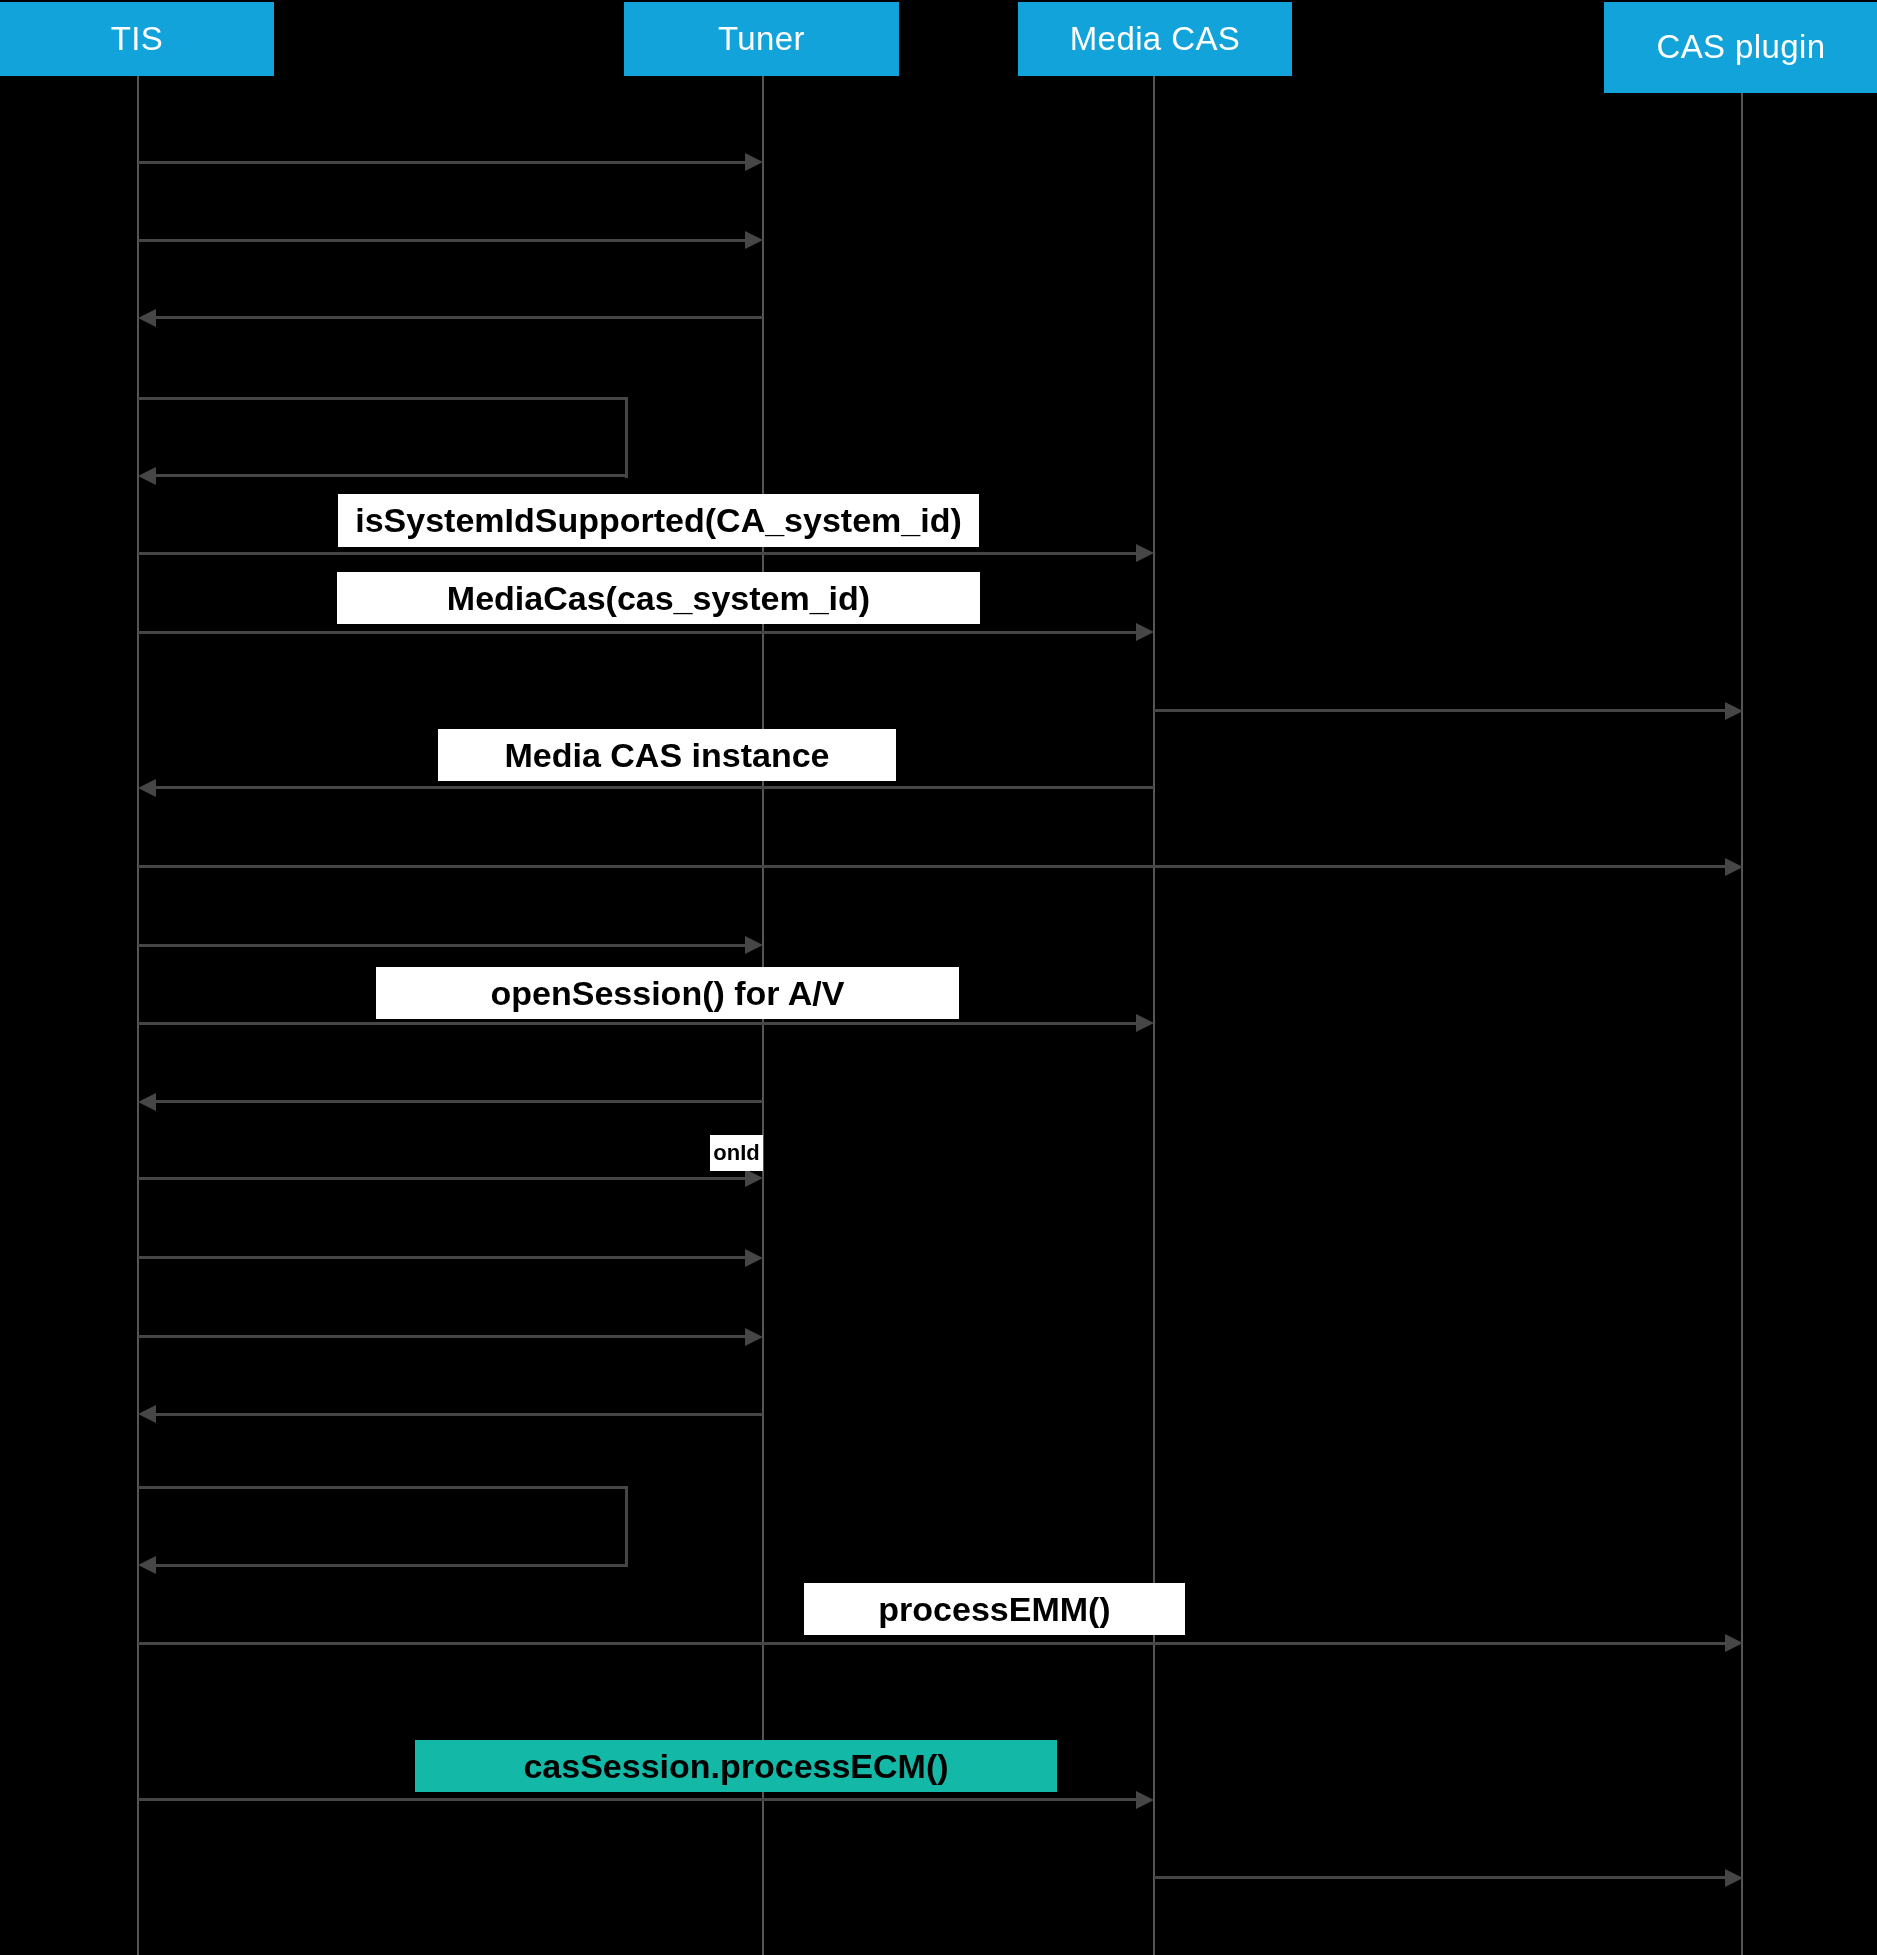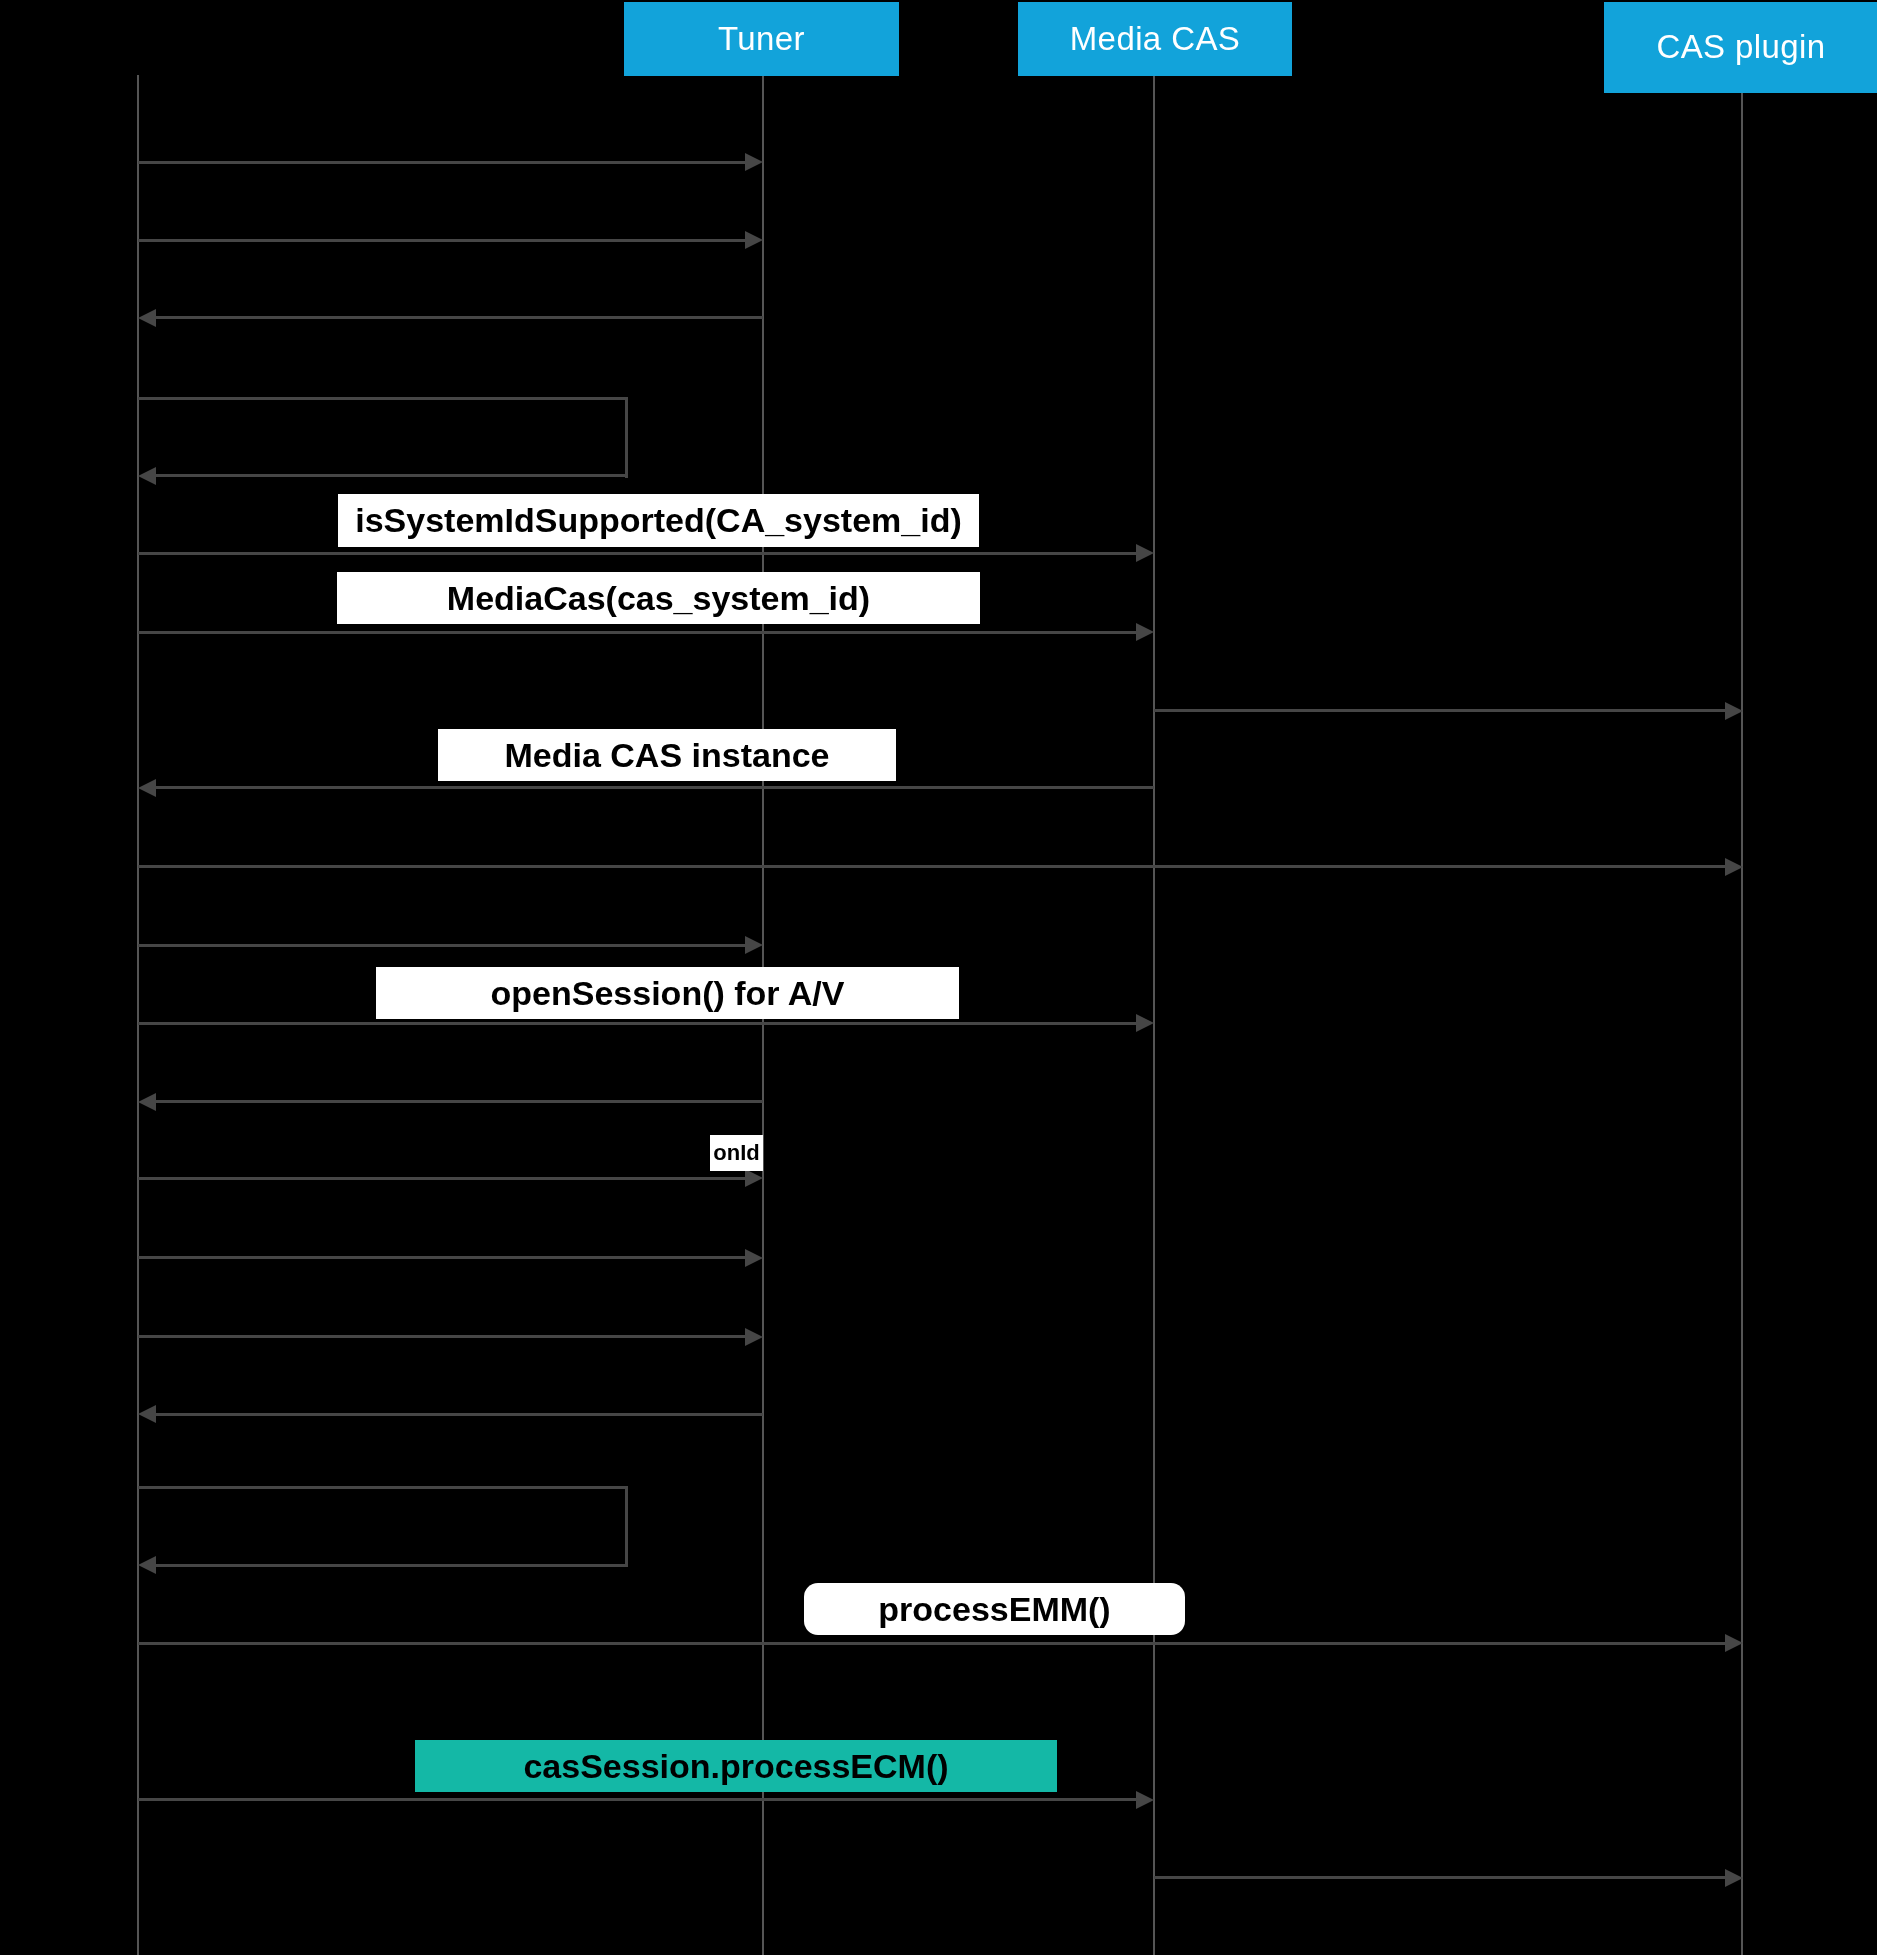--- a/index.html
+++ b/index.html
@@ -15,20 +15,21 @@
   .head.left{border-top:9px solid transparent;border-bottom:9px solid transparent;}
   .mlabel{position:absolute;display:flex;align-items:center;justify-content:center;
           font-size:34px;font-weight:700;white-space:nowrap;overflow:hidden;}
   .mlabel.small{font-size:22px;}
 </style>
 </head>
 <body>
 
 <div id="stage">
     <div class="lifeline" style="left: 137px; top: 75px; height: 1881px; background: rgb(85, 85, 85);"></div>
+    <div class="pbox" style="left: 0px; top: 1.6px; width: 274px; height: 74px; background: rgb(18, 163, 218); color: rgb(255, 255, 255);">TIS</div>
     <div class="lifeline" style="left: 762px; top: 75px; height: 1881px; background: rgb(85, 85, 85);"></div>
     <div class="pbox" style="left: 624px; top: 1.6px; width: 275px; height: 74px; background: rgb(18, 163, 218); color: rgb(255, 255, 255);">Tuner</div>
     <div class="lifeline" style="left: 1153px; top: 75px; height: 1881px; background: rgb(85, 85, 85);"></div>
     <div class="pbox" style="left: 1018px; top: 1.6px; width: 274px; height: 74px; background: rgb(18, 163, 218); color: rgb(255, 255, 255);">Media CAS</div>
     <div class="lifeline" style="left: 1741px; top: 75px; height: 1881px; background: rgb(85, 85, 85);"></div>
     <div class="pbox" style="left: 1604px; top: 1.6px; width: 274px; height: 91px; background: rgb(18, 163, 218); color: rgb(255, 255, 255);">CAS plugin</div>
     <div class="mline" style="left: 138px; top: 161px; width: 609px; background: rgb(70, 70, 70);"></div>
     <div class="head right" style="left: 745px; top: 153px; border-left: 18px solid rgb(70, 70, 70);"></div>
     <div class="mline" style="left: 138px; top: 239px; width: 609px; background: rgb(70, 70, 70);"></div>
     <div class="head right" style="left: 745px; top: 231px; border-left: 18px solid rgb(70, 70, 70);"></div>
@@ -66,20 +67,20 @@
     <div class="mline" style="left: 138px; top: 1335px; width: 609px; background: rgb(70, 70, 70);"></div>
     <div class="head right" style="left: 745px; top: 1328px; border-left: 18px solid rgb(70, 70, 70);"></div>
     <div class="mline" style="left: 154px; top: 1413px; width: 609px; background: rgb(70, 70, 70);"></div>
     <div class="head left" style="left: 138px; top: 1405px; border-right: 18px solid rgb(70, 70, 70);"></div>
     <div class="mline" style="left: 138px; top: 1486px; width: 490px; background: rgb(70, 70, 70);"></div>
     <div class="vline" style="left: 625px; top: 1486px; height: 81px; background: rgb(70, 70, 70);"></div>
     <div class="mline" style="left: 154px; top: 1564px; width: 474px; background: rgb(70, 70, 70);"></div>
     <div class="head left" style="left: 138px; top: 1556px; border-right: 18px solid rgb(70, 70, 70);"></div>
     <div class="mline" style="left: 138px; top: 1642px; width: 1589px; background: rgb(70, 70, 70);"></div>
     <div class="head right" style="left: 1725px; top: 1634px; border-left: 18px solid rgb(70, 70, 70);"></div>
-    <div class="mlabel" style="left: 804px; top: 1583px; width: 381px; height: 52px; background: rgb(255, 255, 255); color: rgb(0, 0, 0); border-radius: 14px;">processEMM()</div>
+    <div class="mlabel" style="left: 804px; top: 1583px; width: 381px; height: 52px; background: rgb(255, 255, 255); color: rgb(0, 0, 0);">processEMM()</div>
     <div class="mline" style="left: 138px; top: 1798px; width: 1000px; background: rgb(70, 70, 70);"></div>
     <div class="head right" style="left: 1136px; top: 1791px; border-left: 18px solid rgb(70, 70, 70);"></div>
     <div class="mlabel" style="left: 415px; top: 1740px; width: 642px; height: 52px; background: #14b8a6; color: rgb(0, 0, 0);">casSession.processECM()</div>
     <div class="mline" style="left: 1154px; top: 1876px; width: 573px; background: rgb(70, 70, 70);"></div>
     <div class="head right" style="left: 1725px; top: 1869px; border-left: 18px solid rgb(70, 70, 70);"></div>
   </div>
 
 
 </body></html>

